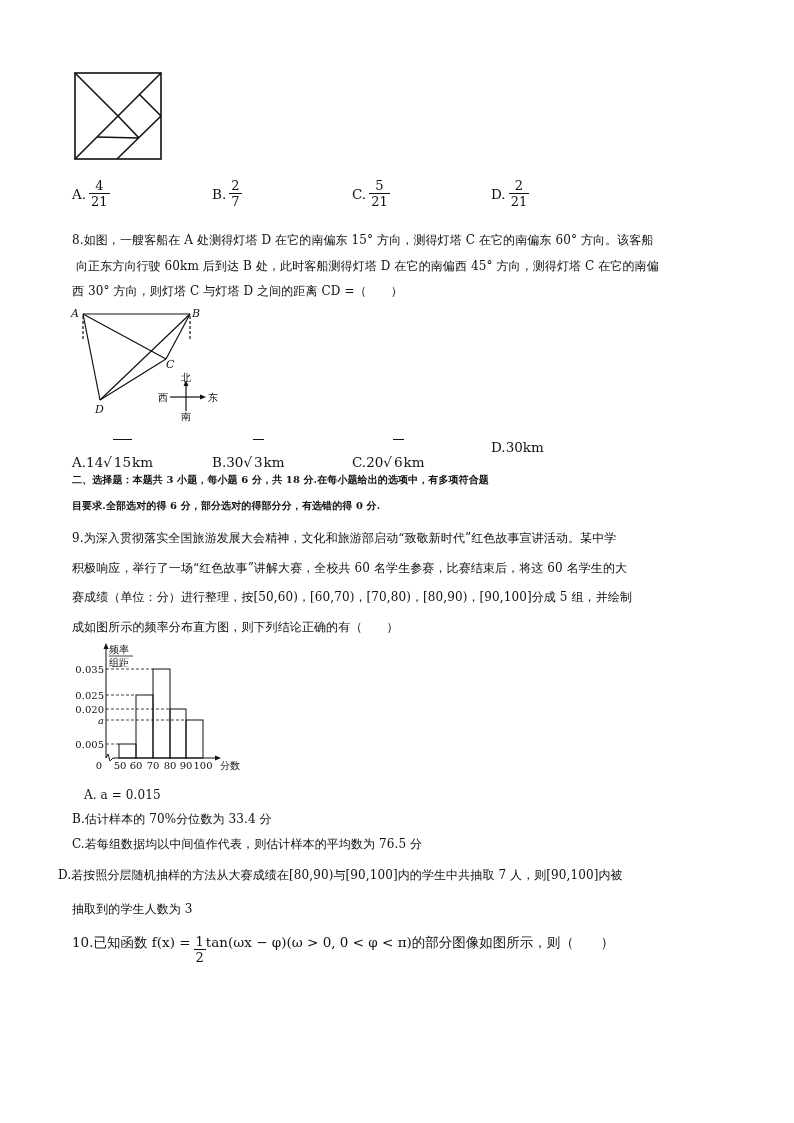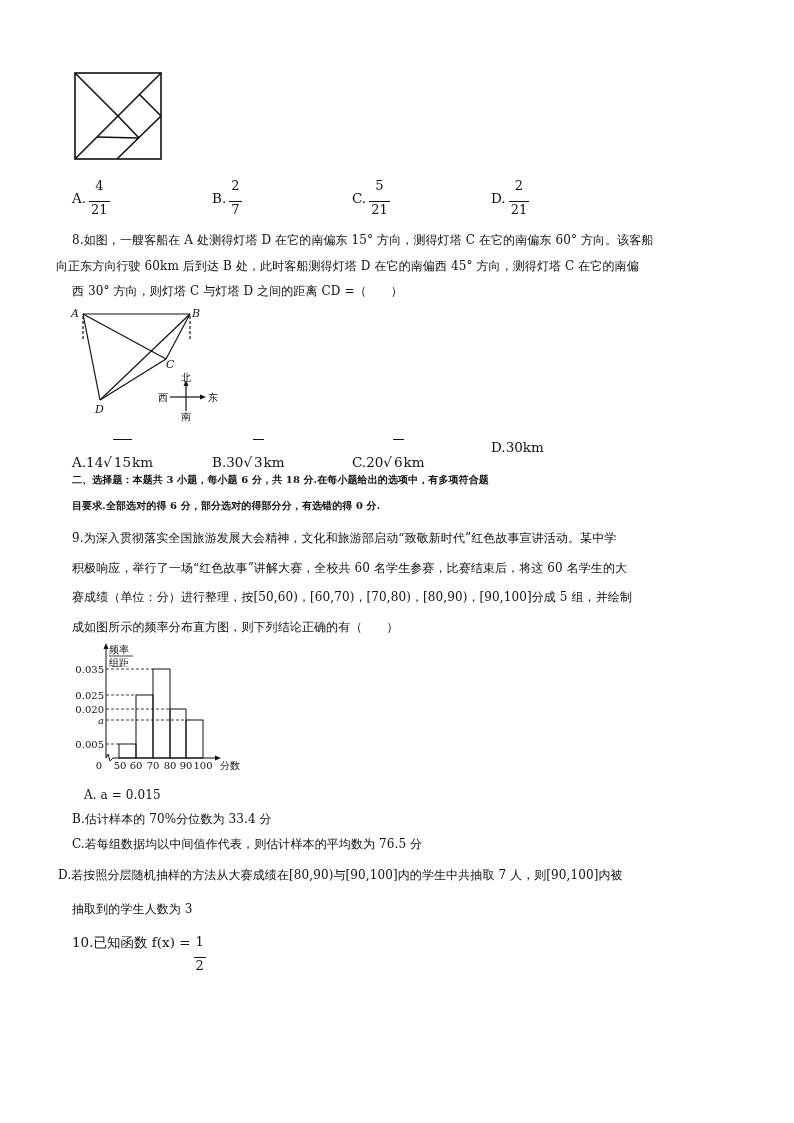--- a/index.html
+++ b/index.html
@@ -4,21 +4,21 @@
 <style>
   html,body{margin:0;padding:0;background:#fff;}
   body{width:794px;height:1123px;position:relative;overflow:hidden;
        font-family:"DejaVu Serif","Liberation Serif",serif;color:#111;}
   .abs{position:absolute;}
   .txt{font-size:12px;line-height:22px;white-space:nowrap;letter-spacing:0.1px;}
   .bold{font-weight:bold;font-size:10px;}
   .frac{display:inline-flex;flex-direction:column;align-items:center;vertical-align:middle;
         font-size:13px;line-height:15px;margin-left:3px;}
   .frac .num{padding:0 2px;}
-  .frac .den{border-top:1px solid #111;padding:0 2px;margin-top:8px;}
+  .frac .den{border-top:1px solid #111;padding:0 2px;}
   .opt{position:absolute;font-size:13.5px;display:flex;align-items:center;}
   .sqrt{border-top:1px solid #111;padding:14px 1px;margin-left:1px;}
   svg text{font-family:"DejaVu Serif","Liberation Serif",serif;}
 </style>
 </head>
 <body>
 
 <svg class="abs" style="left:74px;top:72px" width="90" height="90">
   <g stroke="#111" stroke-width="1.6" fill="none">
     <rect x="1" y="1" width="86" height="86"></rect>
@@ -56,21 +56,21 @@
   <div class="opt" style="left:491px;top:178px">
     <span>D.</span>
     <span class="frac">
         <span class="num">2</span>
         <span class="den">21</span>
       </span>
   </div>
 </div>
 
 <div class="abs txt" style="left:72px;top:229px">8.如图，一艘客船在 A 处测得灯塔 D 在它的南偏东 15° 方向，测得灯塔 C 在它的南偏东 60° 方向。该客船</div>
-<div class="abs txt" style="left:56px;top:255px">向正东方向行驶 60km 后到达 B 处，此时客船测得灯塔 D 在它的南偏西 45° 方向，测得灯塔 C 在它的南偏</div>
+<div class="abs txt" style="left:76px;top:255px">向正东方向行驶 60km 后到达 B 处，此时客船测得灯塔 D 在它的南偏西 45° 方向，测得灯塔 C 在它的南偏</div>
 <div class="abs txt" style="left:72px;top:280px">西 30° 方向，则灯塔 C 与灯塔 D 之间的距离 CD =（　　）</div>
 
 <svg class="abs" style="left:70px;top:303px" width="160" height="120">
   <g stroke="#111" stroke-width="1.2" fill="none">
     <line x1="13" y1="11" x2="120" y2="11"></line>
     <line x1="13" y1="11" x2="96" y2="56"></line>
     <line x1="13" y1="11" x2="30" y2="97"></line>
     <line x1="120" y1="11" x2="96" y2="56"></line>
     <line x1="120" y1="11" x2="30" y2="97"></line>
     <line x1="96" y1="56" x2="30" y2="97"></line>
@@ -183,13 +183,14 @@
 <div class="abs txt" style="left:72px;top:833px">C.若每组数据均以中间值作代表，则估计样本的平均数为 76.5 分</div>
 <div class="abs txt" style="left:58px;top:864px">D.若按照分层随机抽样的方法从大赛成绩在[80,90)与[90,100]内的学生中共抽取 7 人，则[90,100]内被</div>
 <div class="abs txt" style="left:72px;top:898px">抽取到的学生人数为 3</div>
 
 <div class="abs" style="left:72px;top:934px;display:flex;align-items:flex-start;font-size:13.5px;white-space:nowrap">
   <span>10.已知函数 f(x) =</span>
   <span class="frac">
       <span class="num">1</span>
       <span class="den">2</span>
     </span>
+  <span>tan(ωx − φ)(ω &gt; 0, 0 &lt; φ &lt; π)的部分图像如图所示，则（　　）</span>
 </div>
 
 </body></html>

